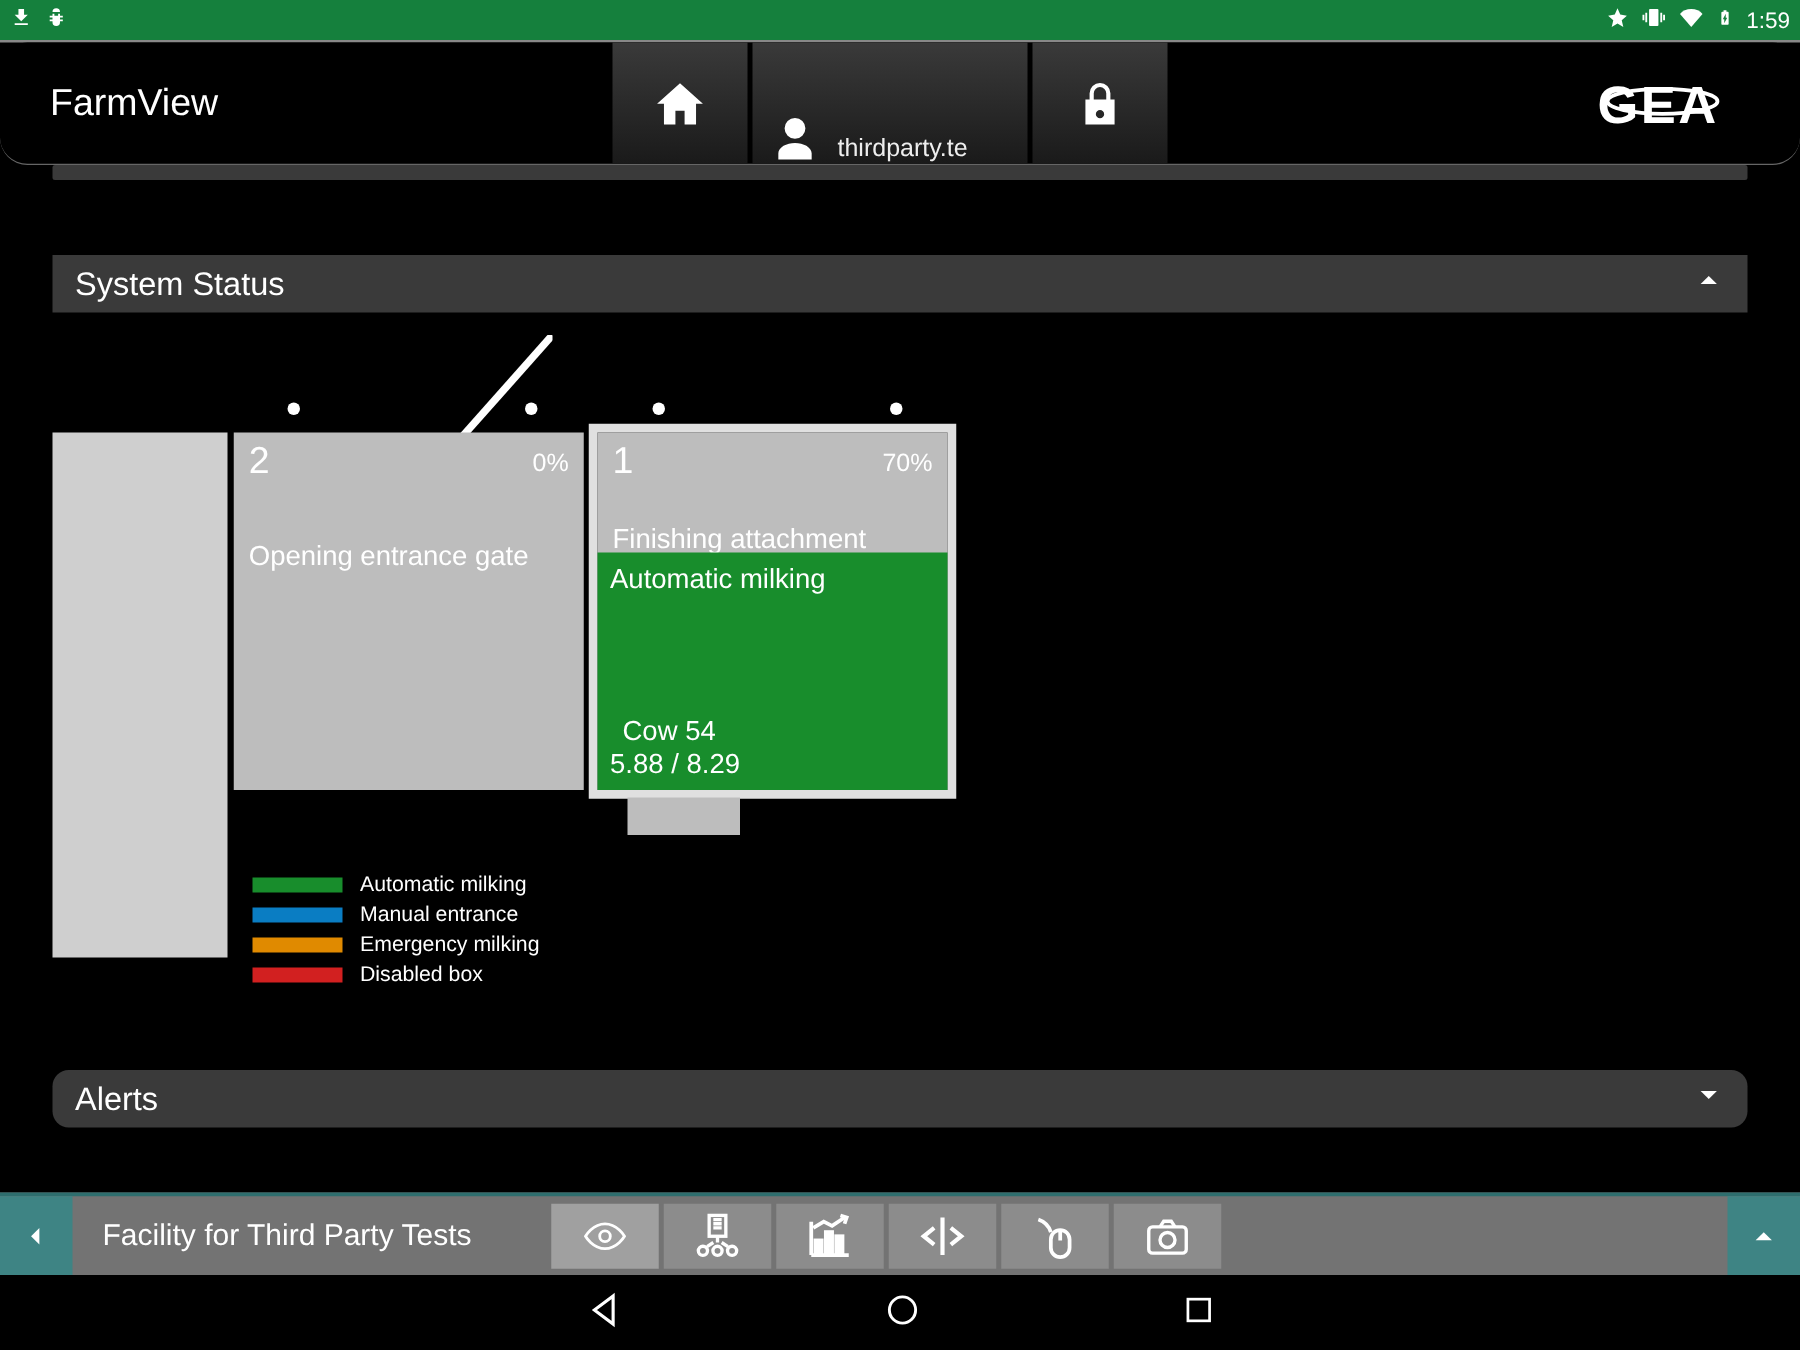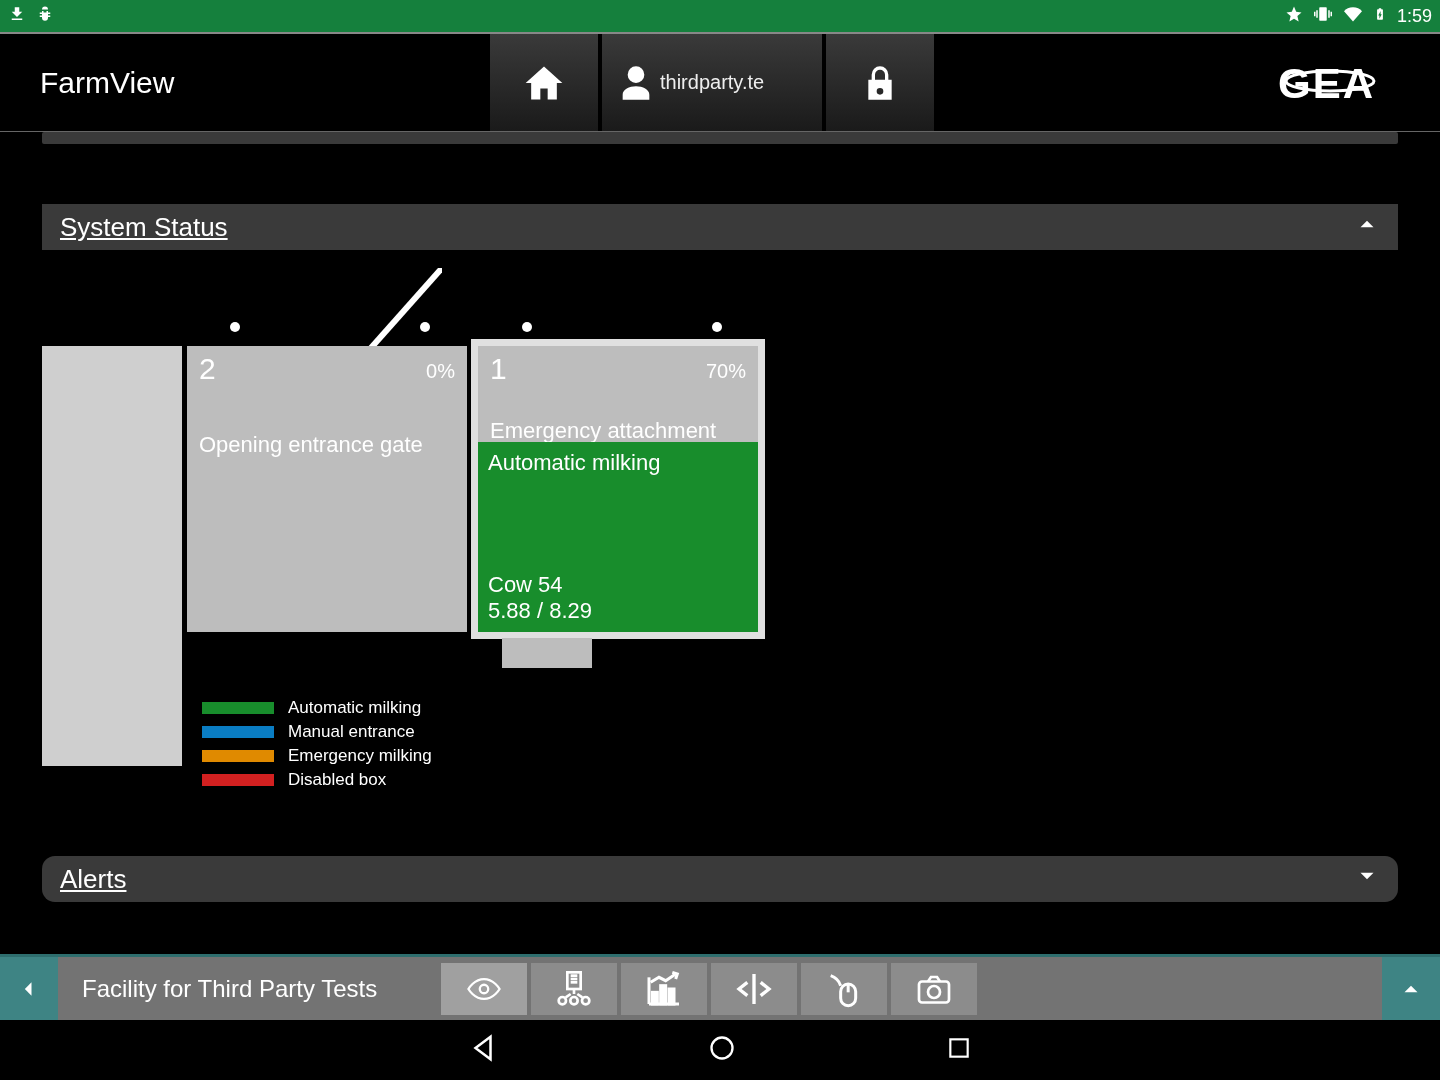--- a/index.html
+++ b/index.html
@@ -3,46 +3,46 @@
 <meta charset="utf-8">
 <style>
   * { box-sizing: border-box; margin: 0; padding: 0; }
   html, body { width: 1440px; height: 1080px; background: #000; font-family: Arial, Helvetica, sans-serif; overflow: hidden; color: #fff; }
   
   .statusbar { height: 32px; background: #15803d; display:flex; justify-content:space-between; align-items:center; padding:12px 8px; font-size:18px; }
   .statusbar .left, .statusbar .right { display:flex; align-items:center; gap:10px; }
   .statusbar svg { fill:#fff; }
   .divider-top { height:2px; background:#888; }
   
-  .app-header { height: 98px; background:#000; display:flex; align-items:center; position:relative; border-bottom:1px solid #666; }
+  .app-header { height: 98px; background:#000; display:flex; align-items:center; position:relative; border-bottom:1px solid #666;border-radius:22px; }
   .app-title { font-size:30px; margin-left:40px; font-weight:400; }
   .header-tabs { position:absolute; left:490px; top:0; height:100%; display:flex; }
   .htab { width:108px; height:100%; background:linear-gradient(#3a3a3a,#1a1a1a); display:flex; align-items:center; justify-content:center; margin-right:4px; cursor:pointer; }
-  .htab.user { width:220px; justify-content:flex-start; padding-left:14px; gap:4px; }
+  .htab.user { width:220px; justify-content:flex-start; padding-left:14px; gap:14px;align-items:flex-end; }
   .htab span { font-size:20px; color:#eee; }
   .logo { position:absolute; right:22px; top:22px; }
   
-  .main { position:absolute; top:132px; left:0; right:0; bottom:190px; padding:0 42px;text-decoration:underline; }
+  .main { position:absolute; top:132px; left:0; right:0; bottom:190px; padding:0 42px; }
   .thin-bar { height:12px; background:#3a3a3a; margin-bottom:60px; border-radius:2px; }
   .section-header { background:#3a3a3a; height:46px; display:flex; align-items:center; justify-content:space-between; padding:0 18px; font-size:26px; margin-bottom:0; cursor:pointer; }
   .section-header .chev { font-size:22px; }
   .system-body { position:relative; height:560px; }
   
   .diagram { position:relative; width:100%; height:100%; }
   .side-block { position:absolute; left:0; top:96px; width:140px; height:420px; background:#cfcfcf; }
   .gate-line { position:absolute; left:320px; top:18px; width:80px; height:90px; }
   .dot { position:absolute; width:10px; height:10px; background:#fff; border-radius:50%; }
   .box { position:absolute; background:#bdbdbd; border:0; }
   .box .num { position:absolute; top:6px; left:12px; font-size:30px; color:#fff; font-weight:500; }
   .box .pct { position:absolute; top:14px; right:12px; font-size:20px; color:#fff; }
   .box .status-text { position:absolute; left:12px; top:86px; font-size:22px; color:#fff; }
   .box.selected { outline:7px solid #e0e0e0; }
   .green-panel { position:absolute; left:0; right:0; bottom:0; background:#188d2c; padding:8px 10px 10px 10px; color:#fff; }
   .green-panel .label { font-size:22px; }
-  .green-panel .cow { position:absolute; bottom:34px; left:10px; font-size:22px; }
+  .green-panel .cow { position:absolute; bottom:34px; left:20px; font-size:22px; }
   .green-panel .yield { position:absolute; bottom:8px; left:10px; font-size:22px; }
   .stub-block { position:absolute; width:90px; height:30px; background:#bdbdbd; }
   
   .legend { position:absolute; left:160px; top:446px; font-size:17px; }
   .legend-row { display:flex; align-items:center; gap:14px; height:24px; }
   .swatch { width:72px; height:12px; }
   .sw-green { background:#188d2c; }
   .sw-blue { background:#0a7dc3; }
   .sw-orange { background:#e08a00; }
   .sw-red { background:#d22020; }
@@ -151,21 +151,21 @@
 
       <div class="box" style="left:145px; top:96px; width:280px; height:286px;">
         <div class="num">2</div>
         <div class="pct">0%</div>
         <div class="status-text">Opening entrance gate</div>
       </div>
 
       <div class="box selected" style="left:436px; top:96px; width:280px; height:286px;">
         <div class="num">1</div>
         <div class="pct">70%</div>
-        <div class="status-text" style="top:72px;">Emergency attachment</div>
+        <div class="status-text" style="top:72px;">Finishing attachment</div>
         <div class="green-panel" style="top:96px;">
           <div class="label">Automatic milking</div>
           <div class="cow">Cow 54</div>
           <div class="yield">5.88 / 8.29</div>
         </div>
       </div>
 
       <div class="stub-block" style="left:460px; top:388px;"></div>
 
       <div class="legend">

